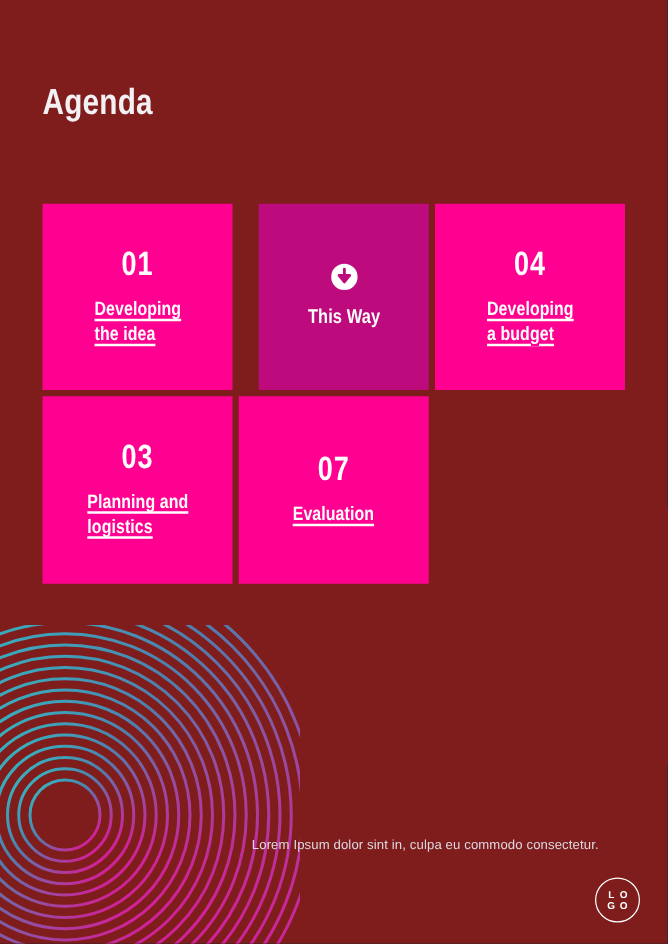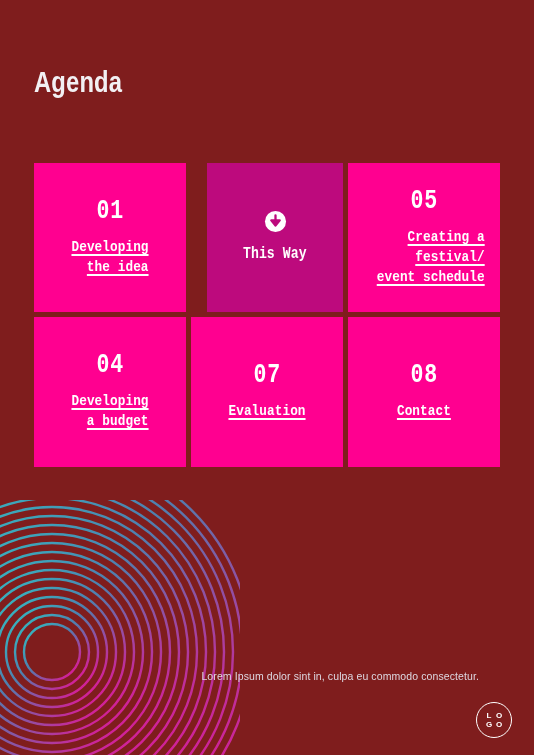--- a/index.html
+++ b/index.html
@@ -57,26 +57,25 @@
     gap: 5px;
     z-index: 2;
   }
   .cell {
     background: #ff0090;
     position: relative;
     display: flex;
     flex-direction: column;
     align-items: center;
     justify-content: center;
-    text-align: right;
+    text-align: left;
     color: #ffffff;
     overflow: visible;
     padding: 0 2px;
     box-sizing: border-box;
-    font-family: Liberation Mono, monospace;
   }
   .cell.highlight {
     background: #bd0a7d;
     margin-left: 16px;
   }
   .cell-number {
     font-size: 27px;
     font-weight: bold;
     line-height: 1;
     margin-bottom: 13px;
@@ -197,43 +196,39 @@
 
 
     <div class="cell highlight">
       <svg class="arrow-badge" viewBox="0 0 24 24">
         <circle cx="12" cy="12" r="11" fill="#ffffff"></circle>
         <path d="M12 5.6 L12 12.6 M12 16.2 L7.6 10.8 L16.4 10.8 Z" fill="#bd0a7d" stroke="#bd0a7d" stroke-width="2.4" stroke-linecap="round" stroke-linejoin="round"></path>
       </svg>
       <div class="cell-label">This Way</div>
     </div>
 
-    <div class="cell">
-      <div class="cell-number">05</div>
-      <div class="cell-label">Creating a festival/
-event schedule</div>
-    </div>
 
     <div class="cell">
       <div class="cell-number">04</div>
       <div class="cell-label">Developing
 a budget</div>
     </div>
 
+    <div class="cell">
+      <div class="cell-number">03</div>
+      <div class="cell-label">Planning and
+logistics</div>
+    </div>
 
 
     <div class="cell">
       <div class="cell-number">07</div>
       <div class="cell-label">Evaluation</div>
     </div>
 
-    <div class="cell">
-      <div class="cell-number">08</div>
-      <div class="cell-label">Contact</div>
-    </div>
 
   </div>
 
   <div class="footer-note">Lorem Ipsum dolor sint in, culpa eu commodo consectetur.</div>
 
   <div class="logo-mark">
     <div class="lg-circle"></div>
     <div class="lg-letters">
       <span>L</span>
       <span>O</span>

